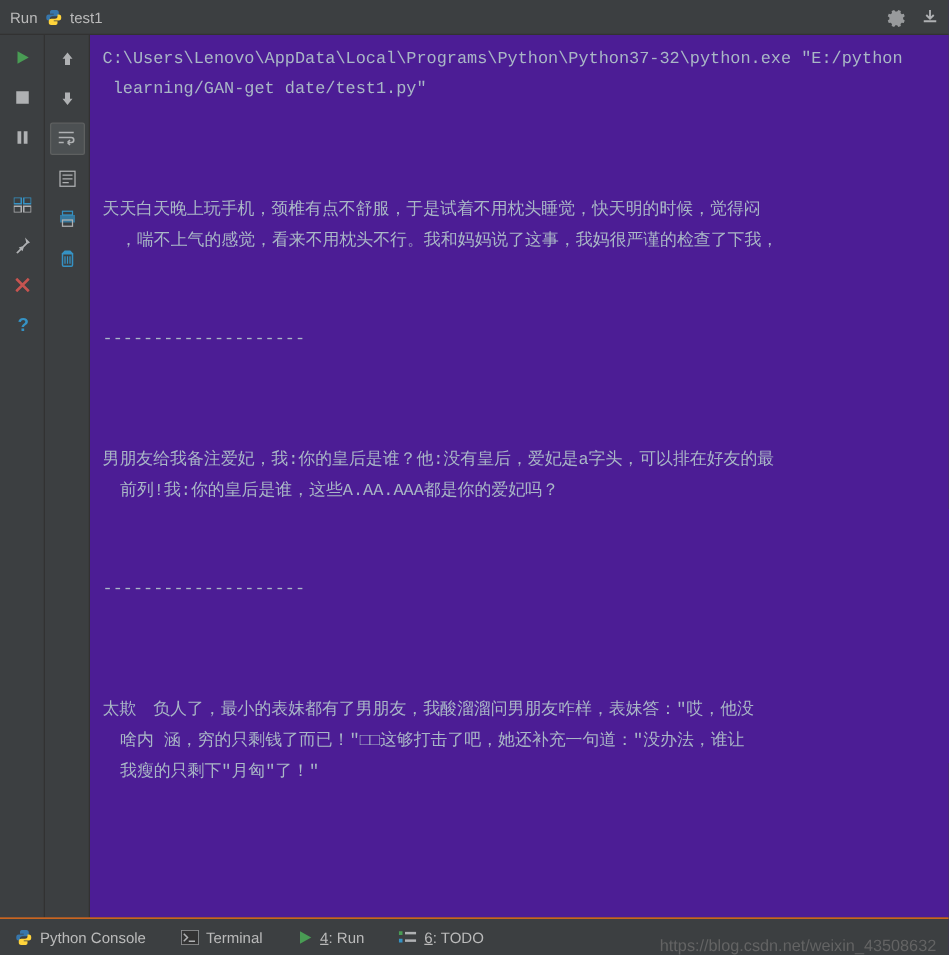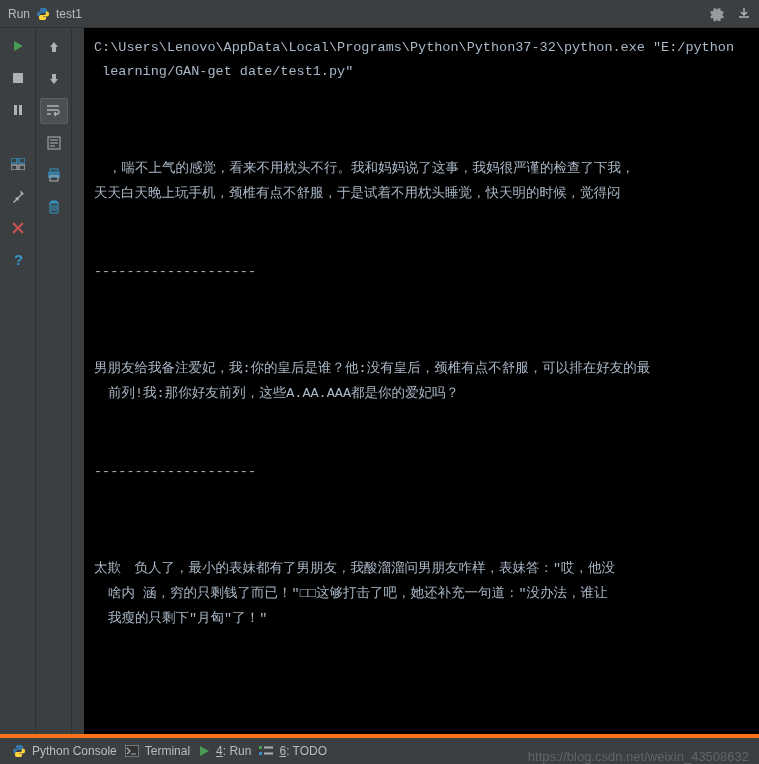--- a/index.html
+++ b/index.html
@@ -89,47 +89,47 @@
       cursor: pointer;
       border: 1px solid transparent;
       border-radius: 2px;
     }
     .tb-btn.active {
       background: #4c5052;
       border: 1px solid #5e6060;
     }
     .console-area {
       flex: 1;
-      background: #000000;
+      background: #4c1d95;
       overflow-y: auto;
       padding: 8px 10px;
       font-family: "Consolas", "Courier New", monospace;
       font-size: 13.5px;
       line-height: 1.8;
       color: #a9b7c6;
       position: relative;
-      margin-left: 12px;
     }
     .console-line {
       white-space: pre-wrap;
       word-break: break-all;
     }
     .console-block {
       margin-bottom: 4px;
       line-height: 1.85;
     }
     .indent { padding-left: 14px; }
     .bottom-bar {
       height: 30px;
       background: #3c3f41;
-      border-top: 4px solid #f97316;
+      border-top: 1px solid #f97316;
       display: flex;
       align-items: center;
       padding: 0 8px;
       font-size: 12px;
+      gap: 20px;
       position: relative;
     }
     .bottom-tab {
       display: flex;
       align-items: center;
       gap: 6px;
       color: #bbbbbb;
       cursor: pointer;
       padding: 0 4px;
     }
@@ -253,29 +253,29 @@
           <path d="M5 5v6M7 5v6M9 5v6" stroke="#3592c4"></path>
         </svg>
     </div>
   </div>
 
   <div class="console-area">
     <div class="console-line">C:\Users\Lenovo\AppData\Local\Programs\Python\Python37-32\python.exe "E:/python</div>
     <div class="console-line"> learning/GAN-get date/test1.py"</div>
     <br><br><br>
     <div class="console-block">
+      <div class="console-line">天天白天晚上玩手机，颈椎有点不舒服，于是试着不用枕头睡觉，快天明的时候，觉得闷</div>
       <div class="console-line indent">，喘不上气的感觉，看来不用枕头不行。我和妈妈说了这事，我妈很严谨的检查了下我，</div>
-      <div class="console-line">天天白天晚上玩手机，颈椎有点不舒服，于是试着不用枕头睡觉，快天明的时候，觉得闷</div>
     </div>
     <br><br>
     <div class="console-line">--------------------</div>
     <br><br><br>
     <div class="console-block">
-      <div class="console-line">男朋友给我备注爱妃，我:你的皇后是谁？他:没有皇后，颈椎有点不舒服，可以排在好友的最</div>
-      <div class="console-line indent">前列!我:那你好友前列，这些A.AA.AAA都是你的爱妃吗？</div>
+      <div class="console-line">男朋友给我备注爱妃，我:你的皇后是谁？他:没有皇后，爱妃是a字头，可以排在好友的最</div>
+      <div class="console-line indent">前列!我:你的皇后是谁，这些A.AA.AAA都是你的爱妃吗？</div>
     </div>
     <br><br>
     <div class="console-line">--------------------</div>
     <br><br><br>
     <div class="console-block">
       <div class="console-line">太欺　负人了，最小的表妹都有了男朋友，我酸溜溜问男朋友咋样，表妹答："哎，他没</div>
       <div class="console-line indent">啥内 涵，穷的只剩钱了而已！"□□这够打击了吧，她还补充一句道："没办法，谁让</div>
       <div class="console-line indent">我瘦的只剩下"月匈"了！"</div>
     </div>
     <br>

